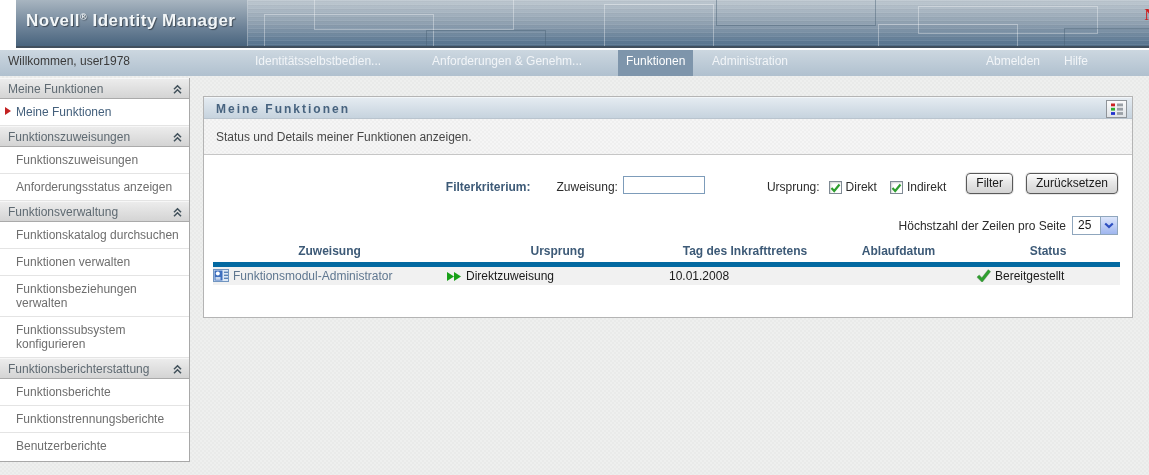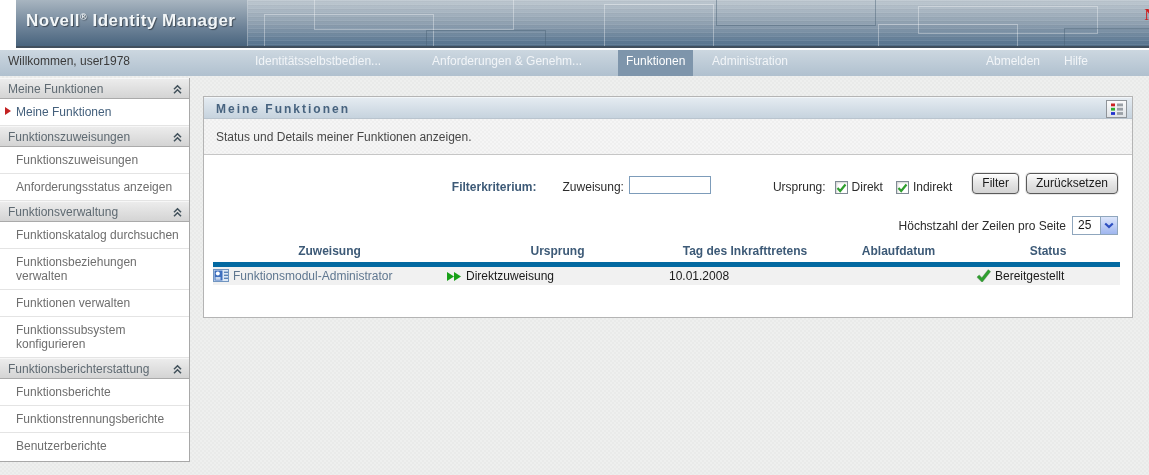--- a/index.html
+++ b/index.html
@@ -77,21 +77,21 @@
   .urs-label { margin-right:9px; }
   .cb { width:13px; height:13px; border:1px solid #7f8a94; background:#fff; display:inline-flex;
     align-items:center; justify-content:center; box-shadow:inset 1px 1px 2px rgba(0,0,0,0.18);
     margin-right:4px; cursor:pointer; flex:none; }
   .cb-lab1 { margin-right:13px; }
   .cb-lab2 { margin-right:20px; }
   .btn { font-family:"Liberation Sans", sans-serif; font-size:12px; color:#1a1a1a;
     border:1px solid #5a5a5a; border-radius:4px;
     background:linear-gradient(#ffffff, #e9e9e9 40%, #d3d3d3);
     box-shadow:inset 0 1px 0 #fff, 0 0 0 1px #e8e8e8; padding:2px 9px 3px; cursor:pointer; }
-  .btn.first { margin-right:7px; }
+  .btn.first { margin-right:13px; }
 
   .pager-row { display:flex; justify-content:flex-end; align-items:center; margin-top:22px;
     padding-right:14px; font-size:12px; color:#2c2c2c; }
   .pager-label { margin-right:6px; }
   .select { display:inline-flex; width:46px; height:19px; border:1px solid #8fa6bd; background:#fff;
     align-items:stretch; cursor:pointer; }
   .select .val { flex:1; font-size:12px; line-height:17px; padding-left:5px; color:#1a1a1a; }
   .select .arrow { width:17px; background:linear-gradient(#dde6fb, #9fb6ef);
     border-left:1px solid #8fa6bd; display:flex; align-items:center; justify-content:center; }
 
@@ -168,24 +168,24 @@
       <div class="sb-header">
         <span>Funktionsverwaltung</span>
         <svg class="chev" width="11" height="11" viewBox="0 0 11 11">
             <path d="M2 5.2 L5.5 1.8 L9 5.2 M2 9.2 L5.5 5.8 L9 9.2" fill="none" stroke="#43525c" stroke-width="1.6"></path>
           </svg>
       </div>
       <div class="sb-item">
         <span>Funktionskatalog durchsuchen</span>
       </div>
       <div class="sb-item">
+        <span>Funktionen verwalten</span>
+      </div>
+      <div class="sb-item">
         <span>Funktionsbeziehungen verwalten</span>
-      </div>
-      <div class="sb-item">
-        <span>Funktionen verwalten</span>
       </div>
       <div class="sb-item">
         <span>Funktionssubsystem konfigurieren</span>
       </div>
 
       <div class="sb-header">
         <span>Funktionsberichterstattung</span>
         <svg class="chev" width="11" height="11" viewBox="0 0 11 11">
             <path d="M2 5.2 L5.5 1.8 L9 5.2 M2 9.2 L5.5 5.8 L9 9.2" fill="none" stroke="#43525c" stroke-width="1.6"></path>
           </svg>

